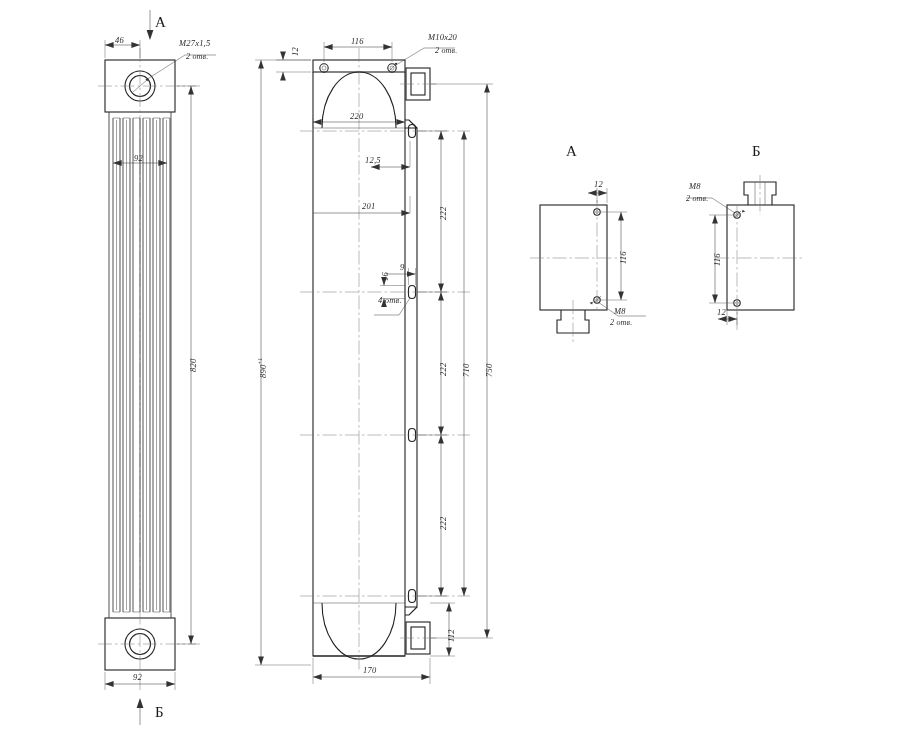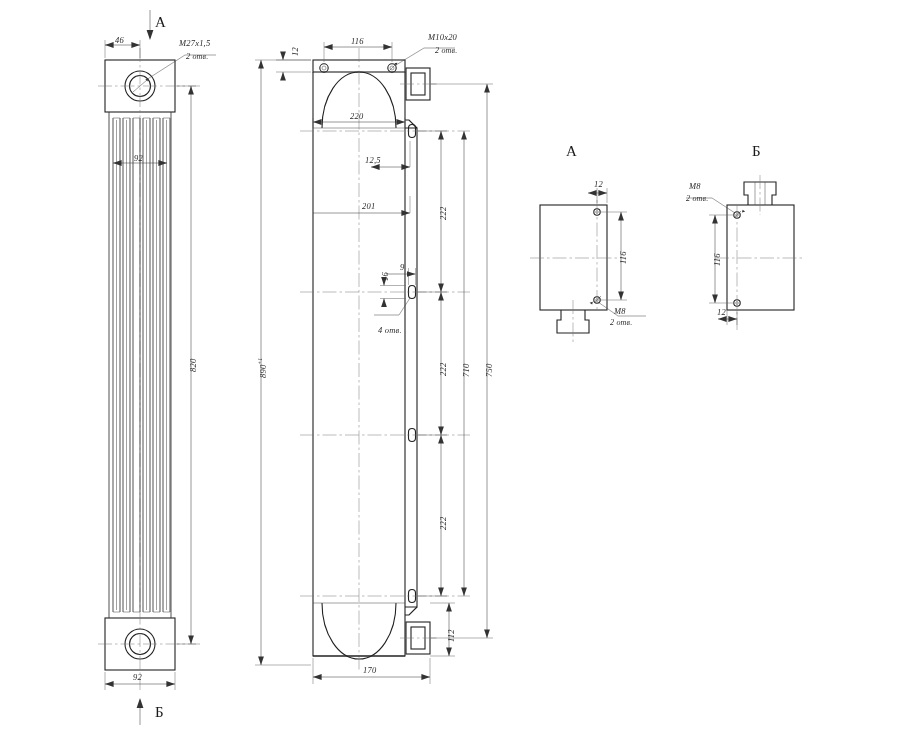--- a/index.html
+++ b/index.html
@@ -440,21 +440,21 @@
   <div class="lbl vert" style="left:439px; top:220px;">222</div>
 
   <div class="lbl vert" style="left:439px; top:376px;">222</div>
 
   <div class="lbl vert" style="left:439px; top:530px;">222</div>
 
   <div class="lbl" style="left:400px; top:263px;">9</div>
 
   <div class="lbl vert" style="left:381px; top:281px;">16</div>
 
-  <div class="lbl" style="left:378px; top:326px;">4 отв.</div>
+  <div class="lbl" style="left:378px; top:296px;">4 отв.</div>
 
   <div class="lbl vert" style="left:462px; top:377px;">710</div>
 
   <div class="lbl vert" style="left:485px; top:377px;">750</div>
 
   <div class="lbl vert" style="left:259px; top:378px;"><span>890</span><sup>+1</sup></div>
 
   <div class="lbl vert" style="left:447px; top:642px;">112</div>
 
   <div class="lbl" style="left:363px; top:666px;font-style:italic;">170</div>

